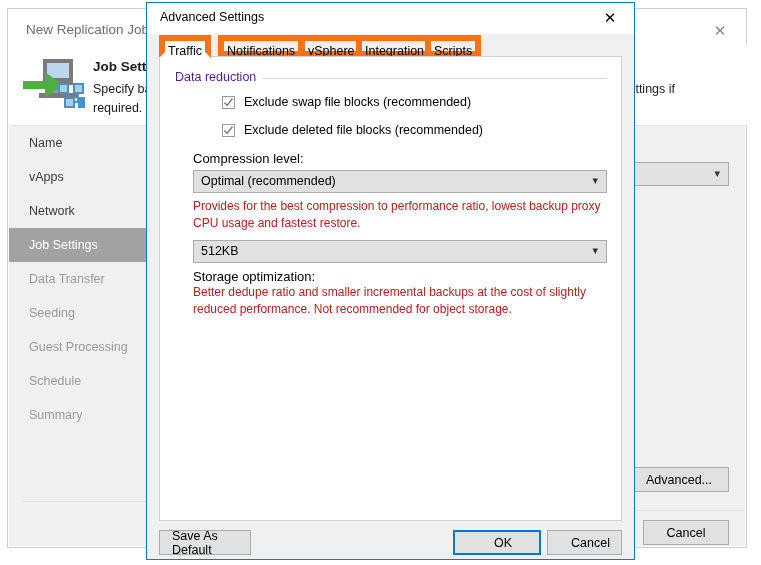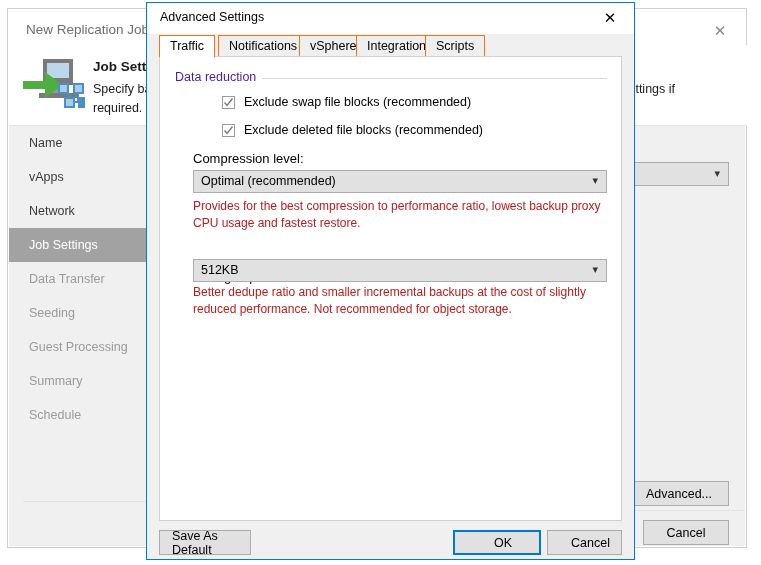--- a/index.html
+++ b/index.html
@@ -151,21 +151,21 @@
   #wizard-combo .chev {
     position: absolute;
     right: 8px;
     top: 4px;
     color: #333;
     font-size: 11px;
   }
   #wizard-advanced-btn {
     position: absolute;
     right: 16px;
-    top: 355px;
+    top: 341px;
     width: 100px;
     height: 25px;
     background: #e1e1e1;
     border: 1px solid #acacac;
     box-sizing: border-box;
     font-size: 12.5px;
     color: #000;
     display: flex;
     align-items: center;
     justify-content: center;
@@ -253,23 +253,23 @@
     left: 12px;
     top: 32px;
     width: 463px;
     height: 22px;
   }
   .tab {
     position: absolute;
     top: 0;
     height: 22px;
     line-height: 21px;
-    padding: 0 10px;
+    padding: 0 3px;
     background: #efefef;
-    border: 1px solid #f97316;
+    border: 6px solid #f97316;
     box-sizing: border-box;
     font-size: 12.5px;
     color: #000;
     white-space: nowrap;
     cursor: default;
   }
   .tab.active {
     background: #ffffff;
     border-bottom-color: #ffffff;
     height: 23px;
@@ -434,22 +434,22 @@
   </div>
 
   <div id="wizard-sidebar">
     <div class="side-item">Name</div>
     <div class="side-item">vApps</div>
     <div class="side-item">Network</div>
     <div class="side-item active">Job Settings</div>
     <div class="side-item dim">Data Transfer</div>
     <div class="side-item dim">Seeding</div>
     <div class="side-item dim">Guest Processing</div>
+    <div class="side-item dim">Schedule</div>
     <div class="side-item dim">Summary</div>
-    <div class="side-item dim">Schedule</div>
     <div id="wizard-sidebar-sep"></div>
   </div>
 
   <div id="wizard-body">
     <div id="wizard-combo">
       <span class="chev">▾</span>
     </div>
     <div id="wizard-advanced-btn">Advanced...</div>
     <div id="wizard-footer-sep"></div>
     <div id="wizard-grey-btn"></div>
@@ -496,21 +496,21 @@
     </div>
 
     <div class="field-label" style="top:94px;">Compression level:</div>
     <div class="combo" style="top:113px;">
       <span class="combo-text">Optimal (recommended)</span>
       <span class="chev">▾</span>
     </div>
     <div class="helptext" style="top:141px;">Provides for the best compression to performance ratio, lowest backup proxy CPU usage and fastest restore.</div>
 
     <div class="field-label" style="top:184px;margin-top:28px;">Storage optimization:</div>
-    <div class="combo" style="top:202px;">
+    <div class="combo" style="top:183px;">
       <span class="combo-text">512KB</span>
       <span class="chev">▾</span>
     </div>
     <div class="helptext" style="top:227px;">Better dedupe ratio and smaller incremental backups at the cost of slightly reduced performance. Not recommended for object storage.</div>
 
   </div>
 
   <div class="dlg-btn" id="btn-save-default">Save As Default</div>
   <div class="dlg-btn" id="btn-ok">OK</div>
   <div class="dlg-btn" id="btn-cancel">Cancel</div>

